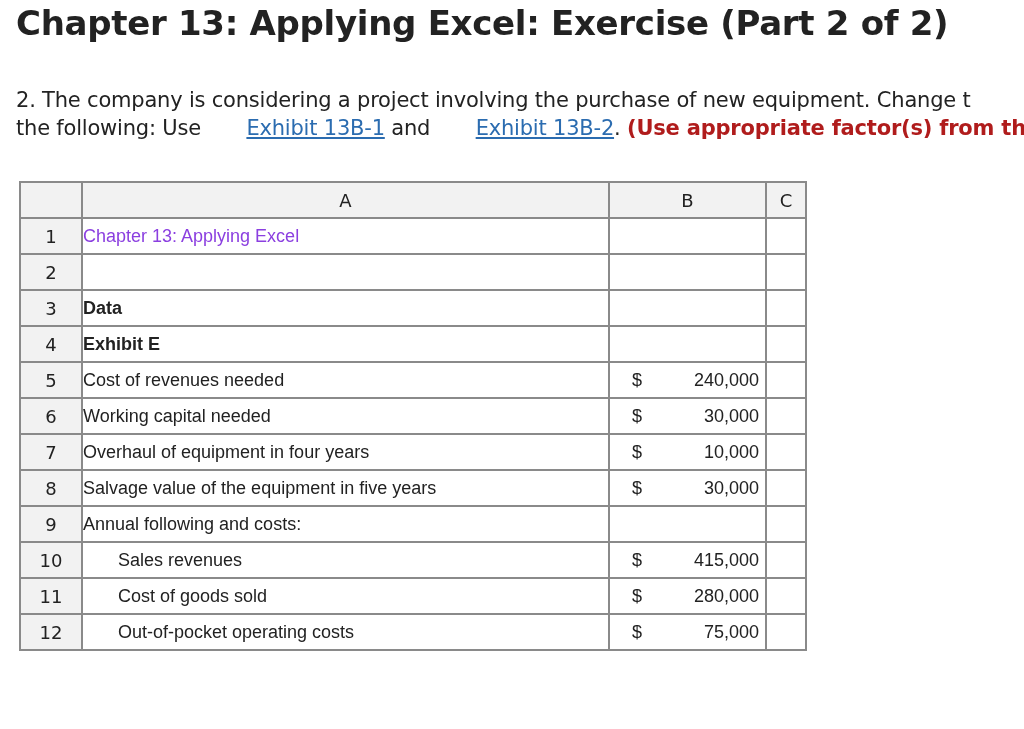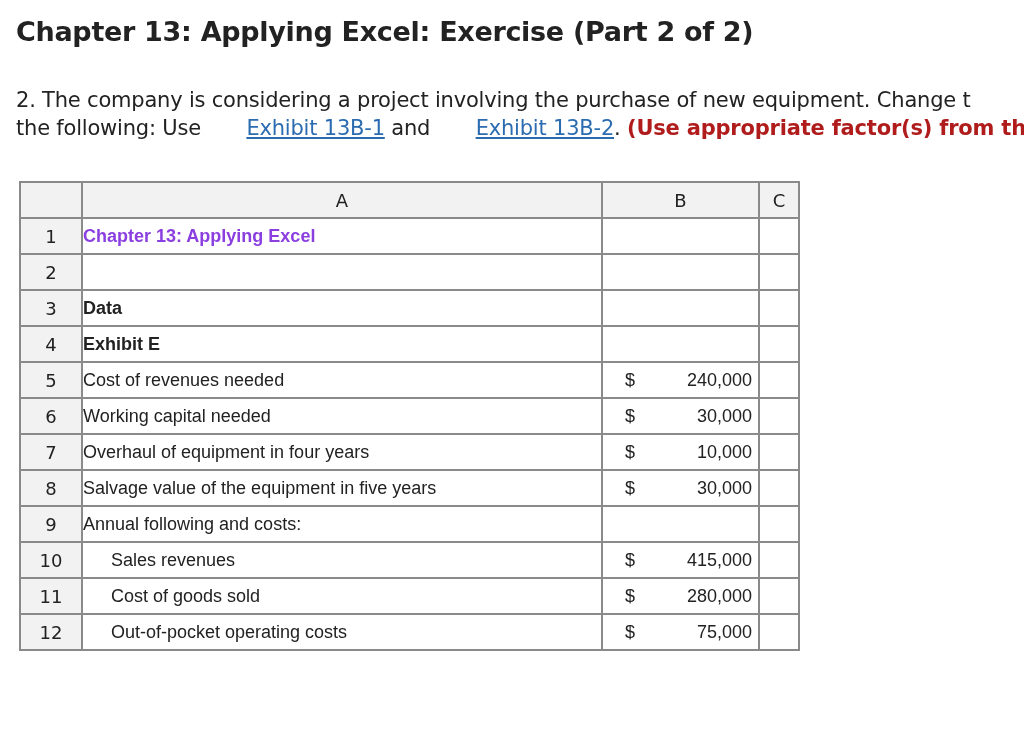--- a/index.html
+++ b/index.html
@@ -1,28 +1,28 @@
 <!DOCTYPE html>
 <html><head>
 <meta charset="utf-8">
 <style>
   html, body { margin: 0; padding: 0; background: #ffffff; }
   body { width: 1024px; height: 729px; overflow: hidden; position: relative; font-family: "DejaVu Sans", sans-serif; color: #222; }
-  .title { position: absolute; left: 16px; top: 16px; font-size: 27px; font-weight: bold; color: #222; letter-spacing: -0.3px; white-space: nowrap; }
+  .title { position: absolute; left: 16px; top: 3px; font-size: 34px; font-weight: bold; color: #222; letter-spacing: -0.3px; white-space: nowrap; }
   .question { position: absolute; left: 16px; top: 86px; font-size: 21px; line-height: 28px; color: #222; white-space: nowrap; letter-spacing: -0.2px; }
   .question a { color: #2b6cb0; text-decoration: underline; margin-left: 39px; }
   .question .red { color: #b01c1c; font-weight: bold; }
   table.sheet { position: absolute; left: 19px; top: 181px; border-collapse: collapse; font-family: "Liberation Sans", sans-serif; font-size: 18px; color: #222; }
   table.sheet td, table.sheet th { border: 2px solid #8a8a8a; padding: 0; height: 34px; }
   th.colhdr { background: #f2f2f2; font-weight: normal; font-family: "DejaVu Sans", sans-serif; font-size: 18px; text-align: center; height: 38px; }
   td.rowhdr { background: #f2f2f2; width: 60px; text-align: center; font-family: "DejaVu Sans", sans-serif; font-size: 18px; }
   td.a { width: 490px; padding-left: 6px; }
-  td.a.indent { padding-left: 28px; }
+  td.a.indent { padding-left: 35px; }
   td.a.bold { font-weight: bold; margin-top: 20px; }
-  td.a.purple { color: #8b3fe0; font-weight: bold; }
+  td.a.purple { color: #8b3fe0; font-weight: normal; }
   td.b { width: 155px; }
   td.c { width: 38px; }
   .bcell { display: flex; justify-content: space-between; padding: 0 6px 0 22px; }
   .ccell { padding-left: 6px; }
   .corner { width: 60px; }
 </style>
 </head>
 <body>
 
 <div class="title">Chapter 13: Applying Excel: Exercise (Part 2 of 2)</div>

